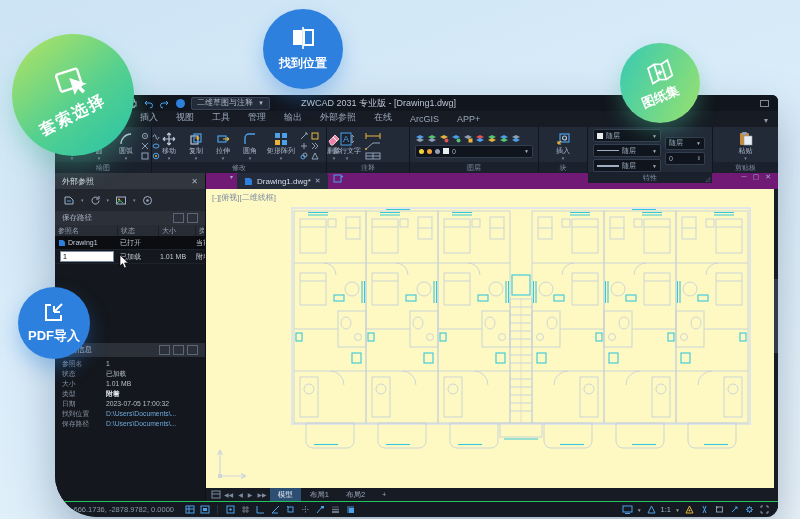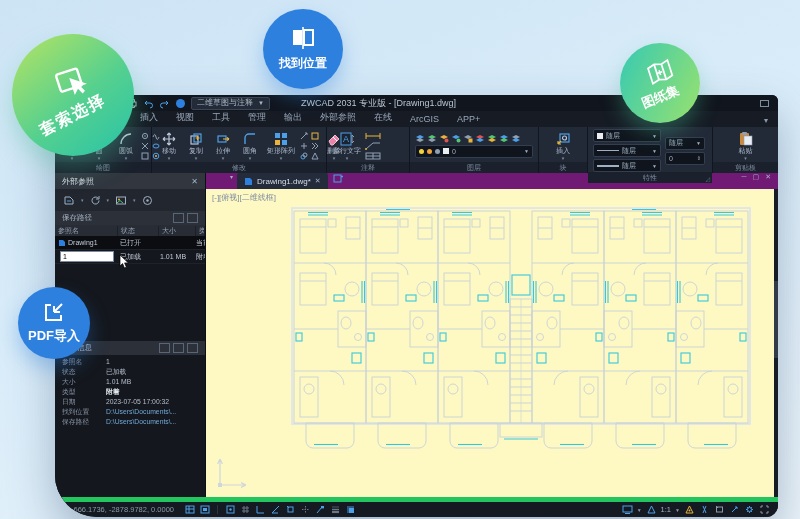--- a/index.html
+++ b/index.html
@@ -101,21 +101,21 @@
   
   .layoutbar{height:13px;background:#161b24;display:flex;align-items:center;flex:none;font-size:7.5px;color:#9aa7b8;gap:1px;padding-left:5px}
   .layoutbar .nav{color:#7c8a9d;font-size:6px;padding:0 2px}
   .ltab{padding:0 8px;height:13px;line-height:13px}
   .ltab.active{background:#2d4f74;color:#e4edf6}
   .cmdline{height:13px;background:#0f1319;border-top:1px solid #232b39;display:flex;align-items:center;flex:none;color:#a8b6c6;font-size:8px;gap:5px;padding-left:6px}
   .cmdline .x{color:#7c8a9d;font-size:7px}
   .caret{width:1px;height:9px;background:#dfe7ef;display:inline-block}
 
   
-  .statusbar{height:15px;background:#151a22;border-top:5px solid #22c55e;display:flex;align-items:center;flex:none;gap:4px;padding:0 8px 0 16px;font-size:7.5px;color:#8c98a8}
+  .statusbar{height:15px;background:#151a22;border-top:1px solid #22c55e;display:flex;align-items:center;flex:none;gap:4px;padding:0 8px 0 16px;font-size:7.5px;color:#8c98a8}
   .statusbar .coords{white-space:nowrap;margin-right:6px}
   .sico{width:11px;height:11px;display:flex;align-items:center;justify-content:center;flex:none}
   .statusbar .spring{flex:1}
   .statusbar .scale{color:#9fb0c4;white-space:nowrap}
   .sep{width:1px;height:9px;background:#2b3442;margin:0 3px;flex:none}
 </style>
 </head>
 <body>
 
 <div class="badge" id="badge-lasso">
@@ -730,20 +730,34 @@
           <path d="M6 36 H32 M32 36 l-5 -2.4 M32 36 l-5 2.4"></path>
           <path d="M6 36 V10 M6 10 l-2.4 5 M6 10 l2.4 5"></path>
           <rect x="4" y="34" width="4" height="4" fill="#cfd6dc" stroke="none"></rect>
         </svg>
 
         <div class="vscroll">
             <i></i>
           </div>
       </div>
 
+      <div class="layoutbar">
+        <svg width="10" height="9" viewBox="0 0 10 9">
+            <rect x="1" y="1" width="8" height="7" fill="none" stroke="#7c8a9d"></rect>
+            <line x1="1" y1="4" x2="9" y2="4" stroke="#7c8a9d"></line>
+          </svg>
+        <span class="nav">◀◀</span>
+        <span class="nav">◀</span>
+        <span class="nav">▶</span>
+        <span class="nav">▶▶</span>
+        <span class="ltab active">模型</span>
+        <span class="ltab">布局1</span>
+        <span class="ltab">布局2</span>
+        <span class="ltab">+</span>
+      </div>
 
     </div>
   </div>
 
   <div class="statusbar">
     <span class="coords">-666.1736, -2878.9782, 0.0000</span>
     <span class="sico">
         <svg width="10" height="9" viewBox="0 0 10 9">
           <rect x="1" y="1" width="8" height="7" fill="none" stroke="#4da0e8"></rect>
           <path d="M1 4h8M4 1v7" stroke="#4da0e8"></path>

